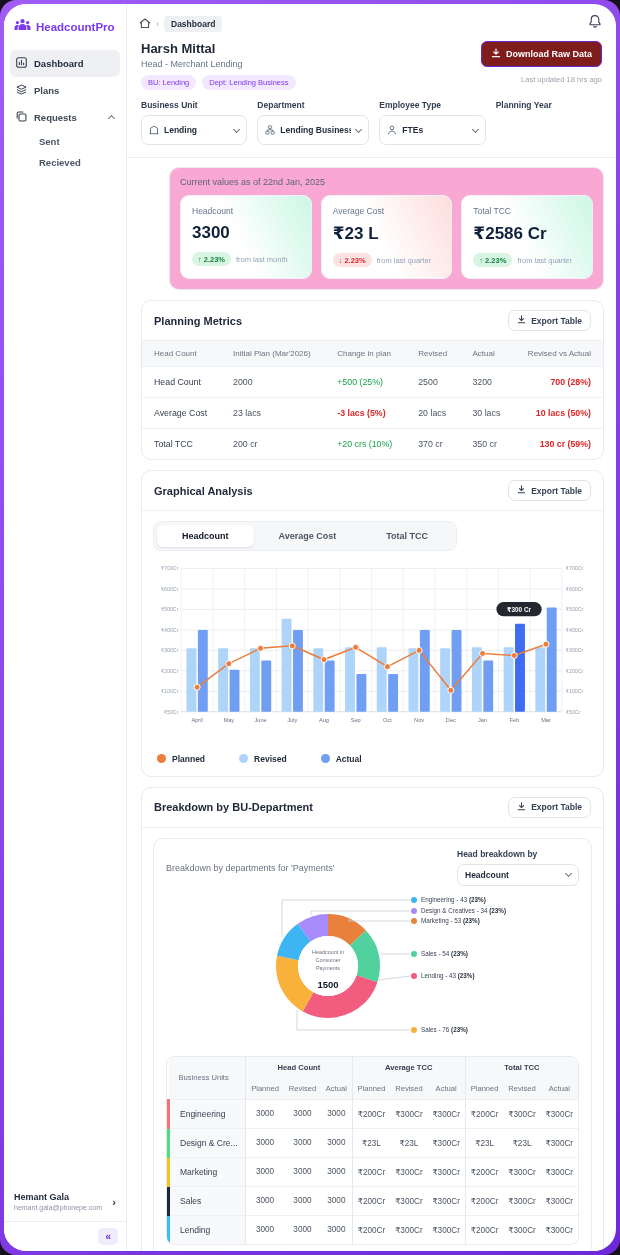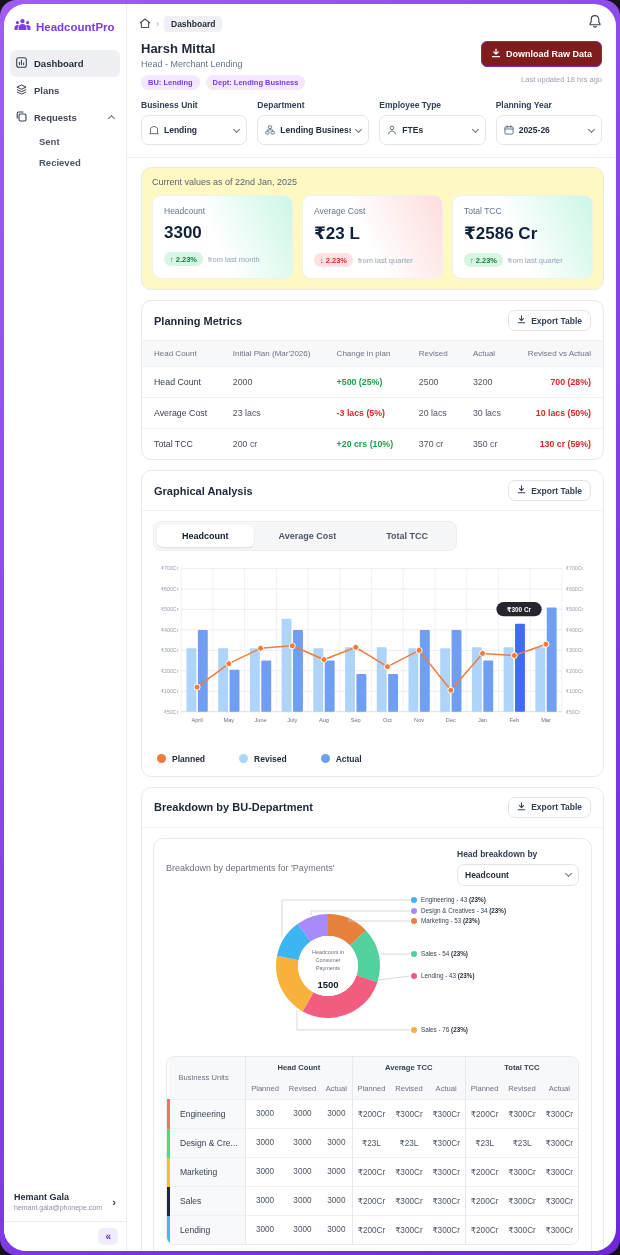--- a/index.html
+++ b/index.html
@@ -29,21 +29,21 @@
   .topbar { display:flex; align-items:center; padding:10px 14px 0 12px; }
   .crumb { display:flex; align-items:center; gap:5px; }
   .crumb .sep { color:#9aa2b1; font-size:9px; }
   .crumb-pill { background:#eef0f3; border-radius:4px; padding:3px 7px; font-size:8.5px; font-weight:bold; color:#1f2937; }
   .topbar .right { margin-left:auto; }
 
   .header-row { display:flex; padding:8px 14px 0 14px; }
   .who .name { font-size:13px; font-weight:bold; color:#1e2637; }
   .who .role { font-size:9px; color:#64748b; margin-top:3px; }
   .badges { display:flex; gap:6px; margin-top:6px; }
-  .badge-pill { background:#f3e8ff; color:#7c3aed; font-size:7.5px; font-weight:bold; border-radius:8px; padding:3px 7px; }
+  .badge-pill { background:#f3e8ff; color:#7c3aed; font-size:7.5px; font-weight:normal; border-radius:8px; padding:3px 7px; }
   .header-right { margin-left:auto; text-align:right; }
   .dl-btn { background:#7f1d1d; color:#fff; border:1px solid #6d28d9; border-radius:6px; font-size:9px; font-weight:bold; padding:6px 9px; display:inline-flex; align-items:center; gap:5px; cursor:pointer; }
   .last-upd { font-size:7.5px; color:#9ca3af; margin-top:8px; }
 
   .filters-row { display:flex; gap:10px; padding:10px 14px 0 14px; }
   .filter { flex:1; }
   .filter .flabel { font-size:8.5px; font-weight:bold; color:#334155; margin-bottom:5px; }
   .fbox { border:1px solid #e2e5ea; border-radius:7px; padding:5px 7px; display:flex; align-items:center; gap:5px; background:#fff; cursor:pointer; }
   .fbox .fval { font-size:8.5px; font-weight:600; color:#1f2937; flex:1; white-space:nowrap; overflow:hidden; }
   .chev { width:5px; height:5px; border-right:1.3px solid #6b7280; border-bottom:1.3px solid #6b7280; transform:rotate(45deg); margin-top:-2px; }
@@ -51,41 +51,41 @@
   .hr-div { border-bottom:1px solid #eceef2; margin:12px 0 0 0; }
 
   .content { padding:9px 12px 10px 14px; display:flex; flex-direction:column; gap:10px; overflow:hidden; }
 
   .panel { border:1px solid #e8eaef; border-radius:10px; background:#fff; }
   .panel-hd { display:flex; align-items:center; padding:9px 12px; border-bottom:1px solid #eef0f3; }
   .panel-hd .ttl { font-size:11px; font-weight:bold; color:#1e2637; }
   .export-btn { margin-left:auto; border:1px solid #dfe3e8; background:#fff; border-radius:7px; padding:4px 8px; font-size:8.5px; font-weight:bold; color:#334155; display:inline-flex; gap:5px; align-items:center; cursor:pointer; }
 
   
-  .cv { background:#fef9c3; border:1px solid #e8eaef; border-radius:10px; padding:9px 10px 10px; }
+  .cv { background:#f9a8d4; border:1px solid #e8eaef; border-radius:10px; padding:9px 10px 10px;margin-left:28px; }
   .cv-title { font-size:9px; color:#5b6472; margin-bottom:8px; }
   .cv-cards { display:flex; gap:9px; }
   .metric-card { flex:1; background:#fff; border-radius:9px; border:1px solid #eef0f3; padding:10px 11px 11px; position:relative; overflow:hidden; }
   .metric-card .mc-bg { position:absolute; inset:0; pointer-events:none; }
   .metric-card.green .mc-bg { background:linear-gradient(245deg, rgba(110,231,183,0.35), rgba(110,231,183,0) 55%); }
   .metric-card.red .mc-bg { background:linear-gradient(245deg, rgba(252,165,165,0.38), rgba(252,165,165,0) 55%); }
   .mc-label { font-size:8.5px; color:#64748b; position:relative; }
   .mc-value { font-size:17px; font-weight:bold; color:#10213b; margin-top:7px; position:relative; }
   .mc-delta-row { display:flex; align-items:center; gap:5px; margin-top:9px; position:relative; }
   .delta-pill { border-radius:8px; font-size:7.5px; font-weight:bold; padding:2.5px 6px; display:inline-flex; gap:2px; align-items:center; }
   .delta-pill.up { background:#d8f5e3; color:#15803d; }
   .delta-pill.down { background:#fde2e2; color:#dc2626; }
   .mc-period { font-size:7.5px; color:#94a3b8; }
 
   
   table.pm { width:100%; border-collapse:collapse; }
   table.pm th { background:#f7f8fa; font-size:8px; color:#6b7280; font-weight:normal; text-align:left; padding:8px 12px; }
   table.pm td { font-size:8.8px; color:#4b5563; padding:10px 12px; border-top:1px solid #eef0f3; }
   table.pm td.first { color:#374151; }
-  table.pm .pos { color:#16a34a; font-weight:bold; }
+  table.pm .pos { color:#16a34a; font-weight:normal; }
   table.pm .neg { color:#dc2626; font-weight:bold; }
   table.pm th.rt, table.pm td.rt { text-align:right; }
 
   
   .ga-body { padding:10px 11px 8px; }
   .tabs { display:inline-flex; background:#f6f7f9; border:1px solid #eceef2; border-radius:8px; padding:3px; margin-bottom:10px; }
   .tab { padding:6px 25px; font-size:9px; font-weight:bold; color:#4b5563; border-radius:6px; cursor:pointer; white-space:nowrap; }
   .tab.active { background:#fff; color:#111827; box-shadow:0 1px 2px rgba(16,24,40,0.12); }
   .legend-row { display:flex; gap:34px; padding:8px 4px 4px; }
   .legend-item { display:flex; align-items:center; gap:6px; font-size:8.5px; font-weight:bold; color:#1f2937; }
@@ -240,28 +240,20 @@
           <span><svg width="10" height="10" viewBox="0 0 10 10">
                   <circle cx="5" cy="2.9" r="1.8" fill="none" stroke="#64748b" stroke-width="1"></circle>
                   <path d="M1.5 9c.4-1.9 1.8-2.9 3.5-2.9S8.1 7.1 8.5 9" fill="none" stroke="#64748b" stroke-width="1" stroke-linecap="round"></path>
                 </svg></span>
           <span class="fval">FTEs</span>
           <span class="chev"></span>
         </div>
       </div>
       <div class="filter" style="max-width:112px">
         <div class="flabel">Planning Year</div>
-        <div class="fbox">
-          <span><svg width="10" height="10" viewBox="0 0 10 10">
-                  <rect x="0.9" y="1.7" width="8.2" height="7.4" rx="1.2" fill="none" stroke="#64748b" stroke-width="1"></rect>
-                  <path d="M0.9 4h8.2M3.2 0.7v2M6.8 0.7v2" stroke="#64748b" stroke-width="1" stroke-linecap="round"></path>
-                </svg></span>
-          <span class="fval">2025-26</span>
-          <span class="chev"></span>
-        </div>
       </div>
     </div>
     <div class="hr-div"></div>
 
     <div class="content">
 
       <section class="cv">
         <div class="cv-title">Current values as of 22nd Jan, 2025</div>
         <div class="cv-cards">
           <div class="metric-card green">

